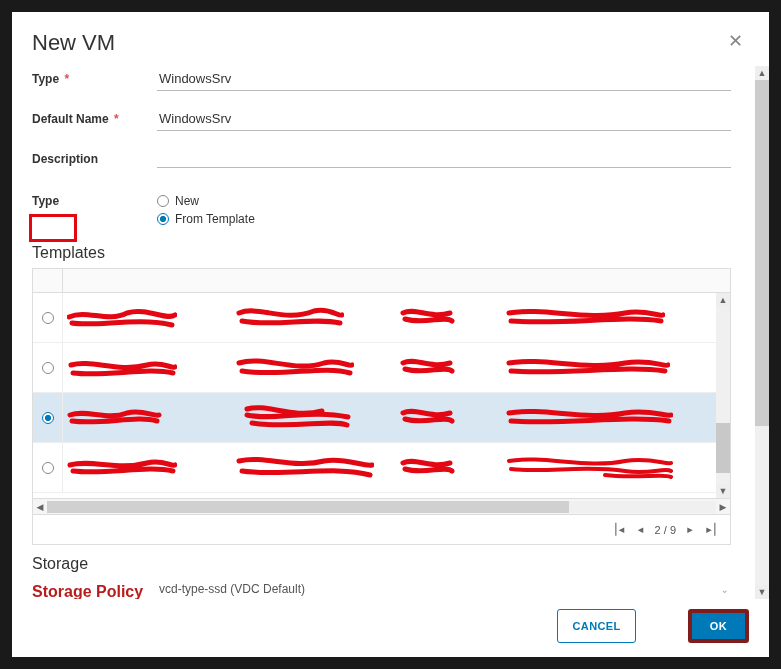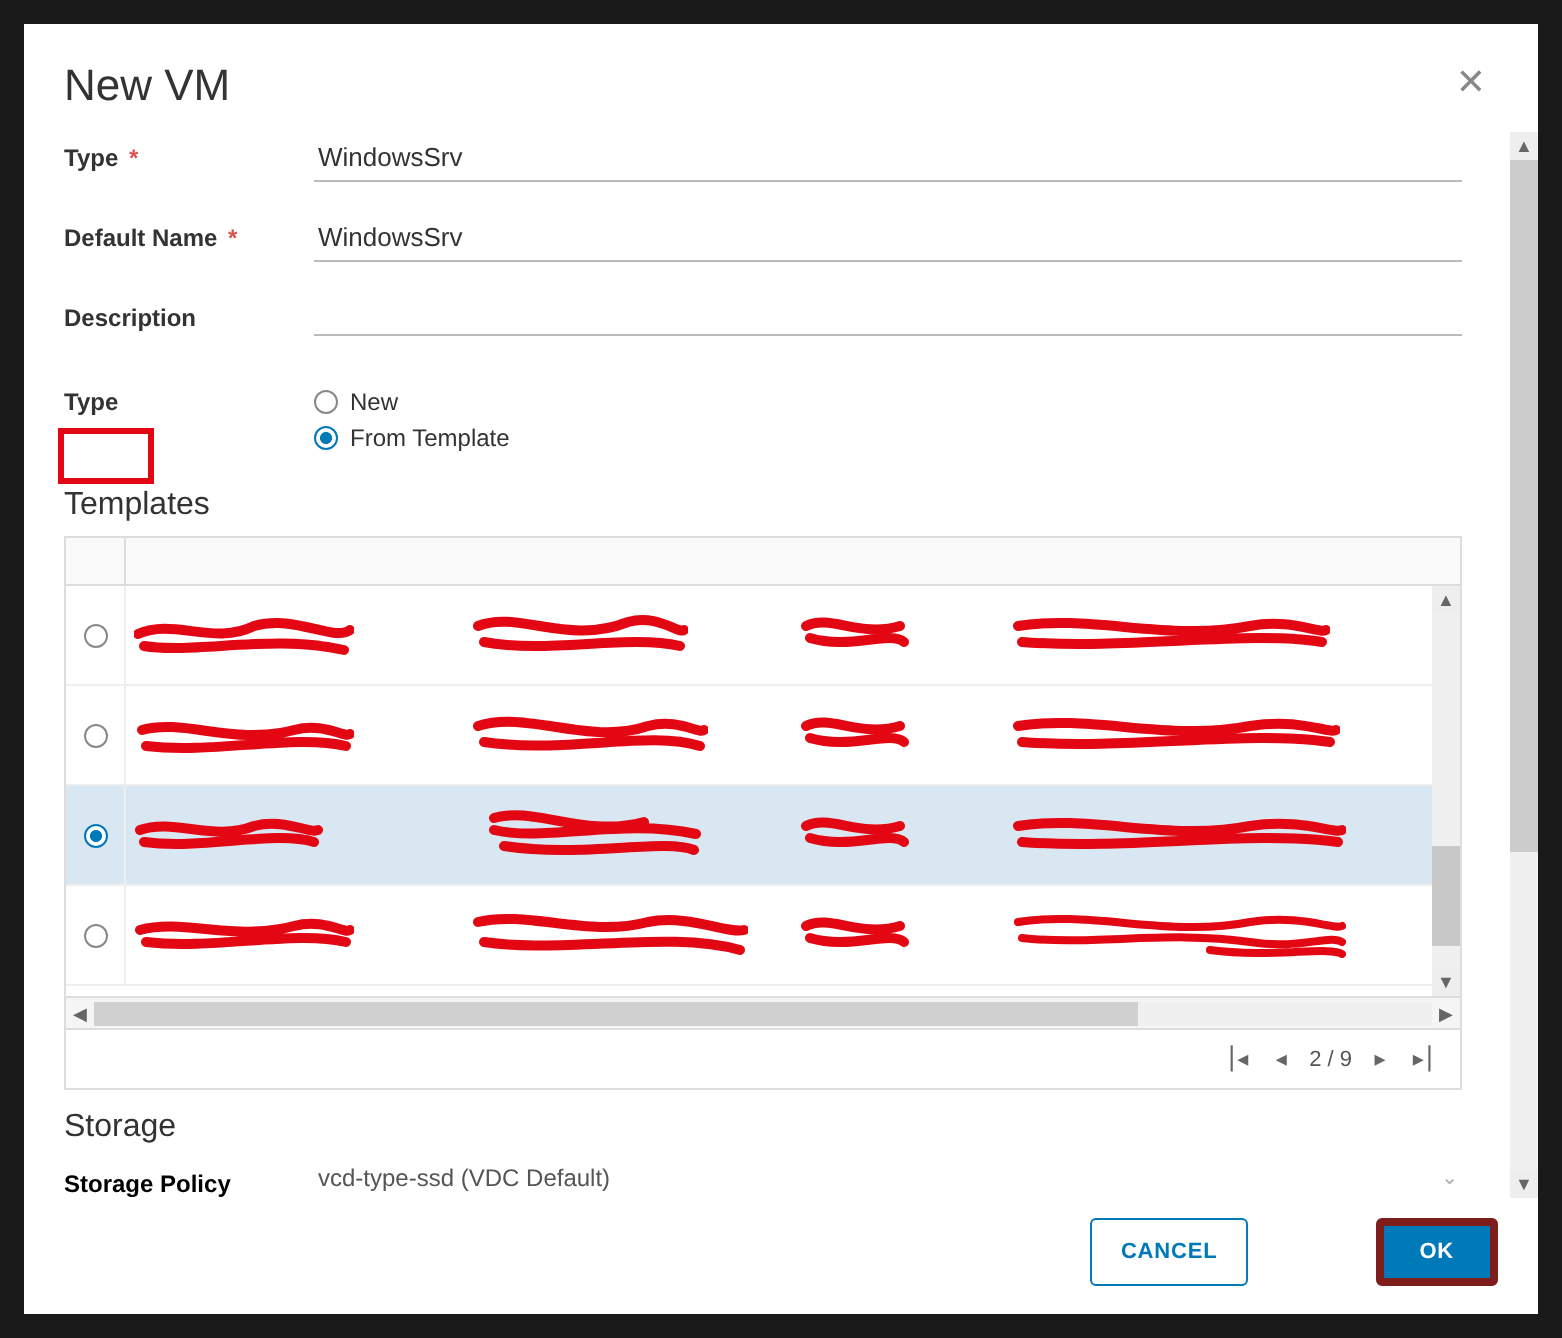--- a/index.html
+++ b/index.html
@@ -242,41 +242,41 @@
       color: #666;
       cursor: pointer;
     }
     .subfield-row {
       display: flex;
       align-items: center;
       margin: 6px 0 14px 0;
     }
     .subfield-label {
       width: 125px;
-      font-size: 12px;
+      font-size: 16px;
       font-weight: 600;
-      color: #000000;
+      color: #b91c1c;
       flex-shrink: 0;
     }
     .subfield-value {
       flex: 1;
       font-size: 12px;
       color: #555;
       border-bottom: 6px solid #a3a3a3;
       padding: 3px 2px;
       display: flex;
       justify-content: space-between;
       align-items: center;
     }
     .chev { font-size: 10px; color: #aaa; }
     .modal-footer {
       padding: 10px 20px 14px 20px;
       display: flex;
       justify-content: flex-end;
-      gap: 16px;
+      gap: 4px;
       border-top: none;
     }
     .btn {
       font-size: 11px;
       font-weight: 600;
       padding: 7px 14px;
       border-radius: 3px;
       letter-spacing: 0.4px;
       cursor: pointer;
       text-transform: uppercase;

